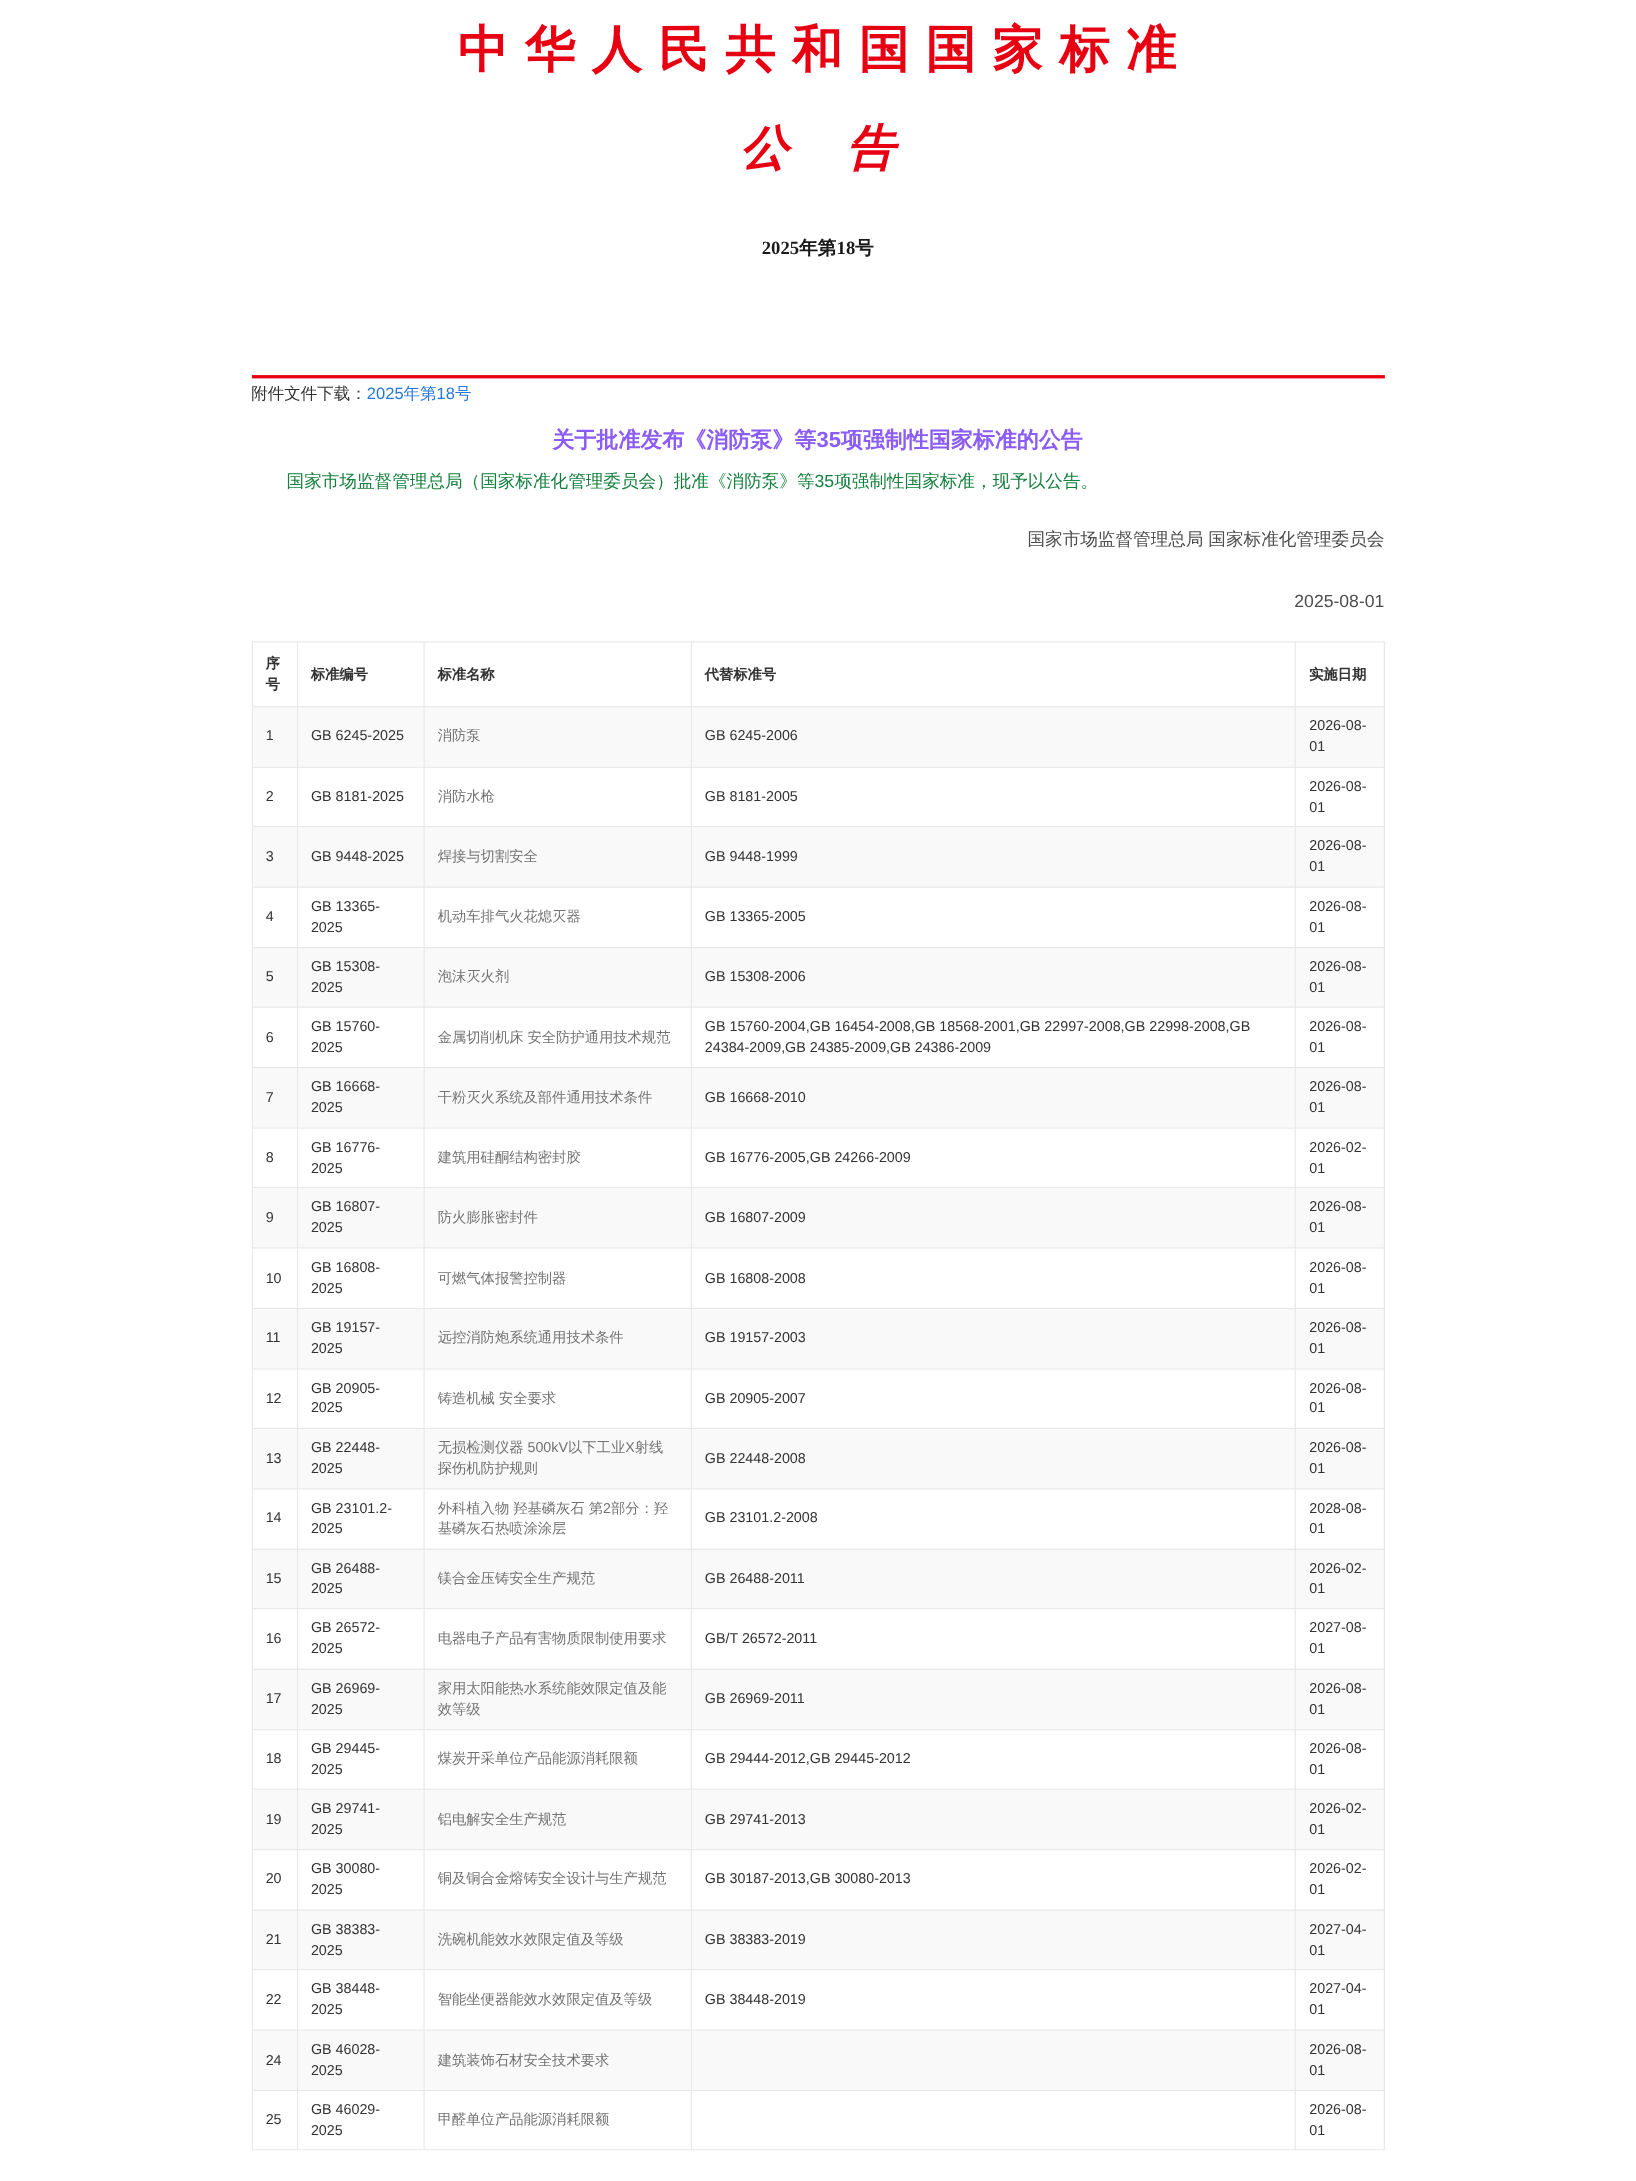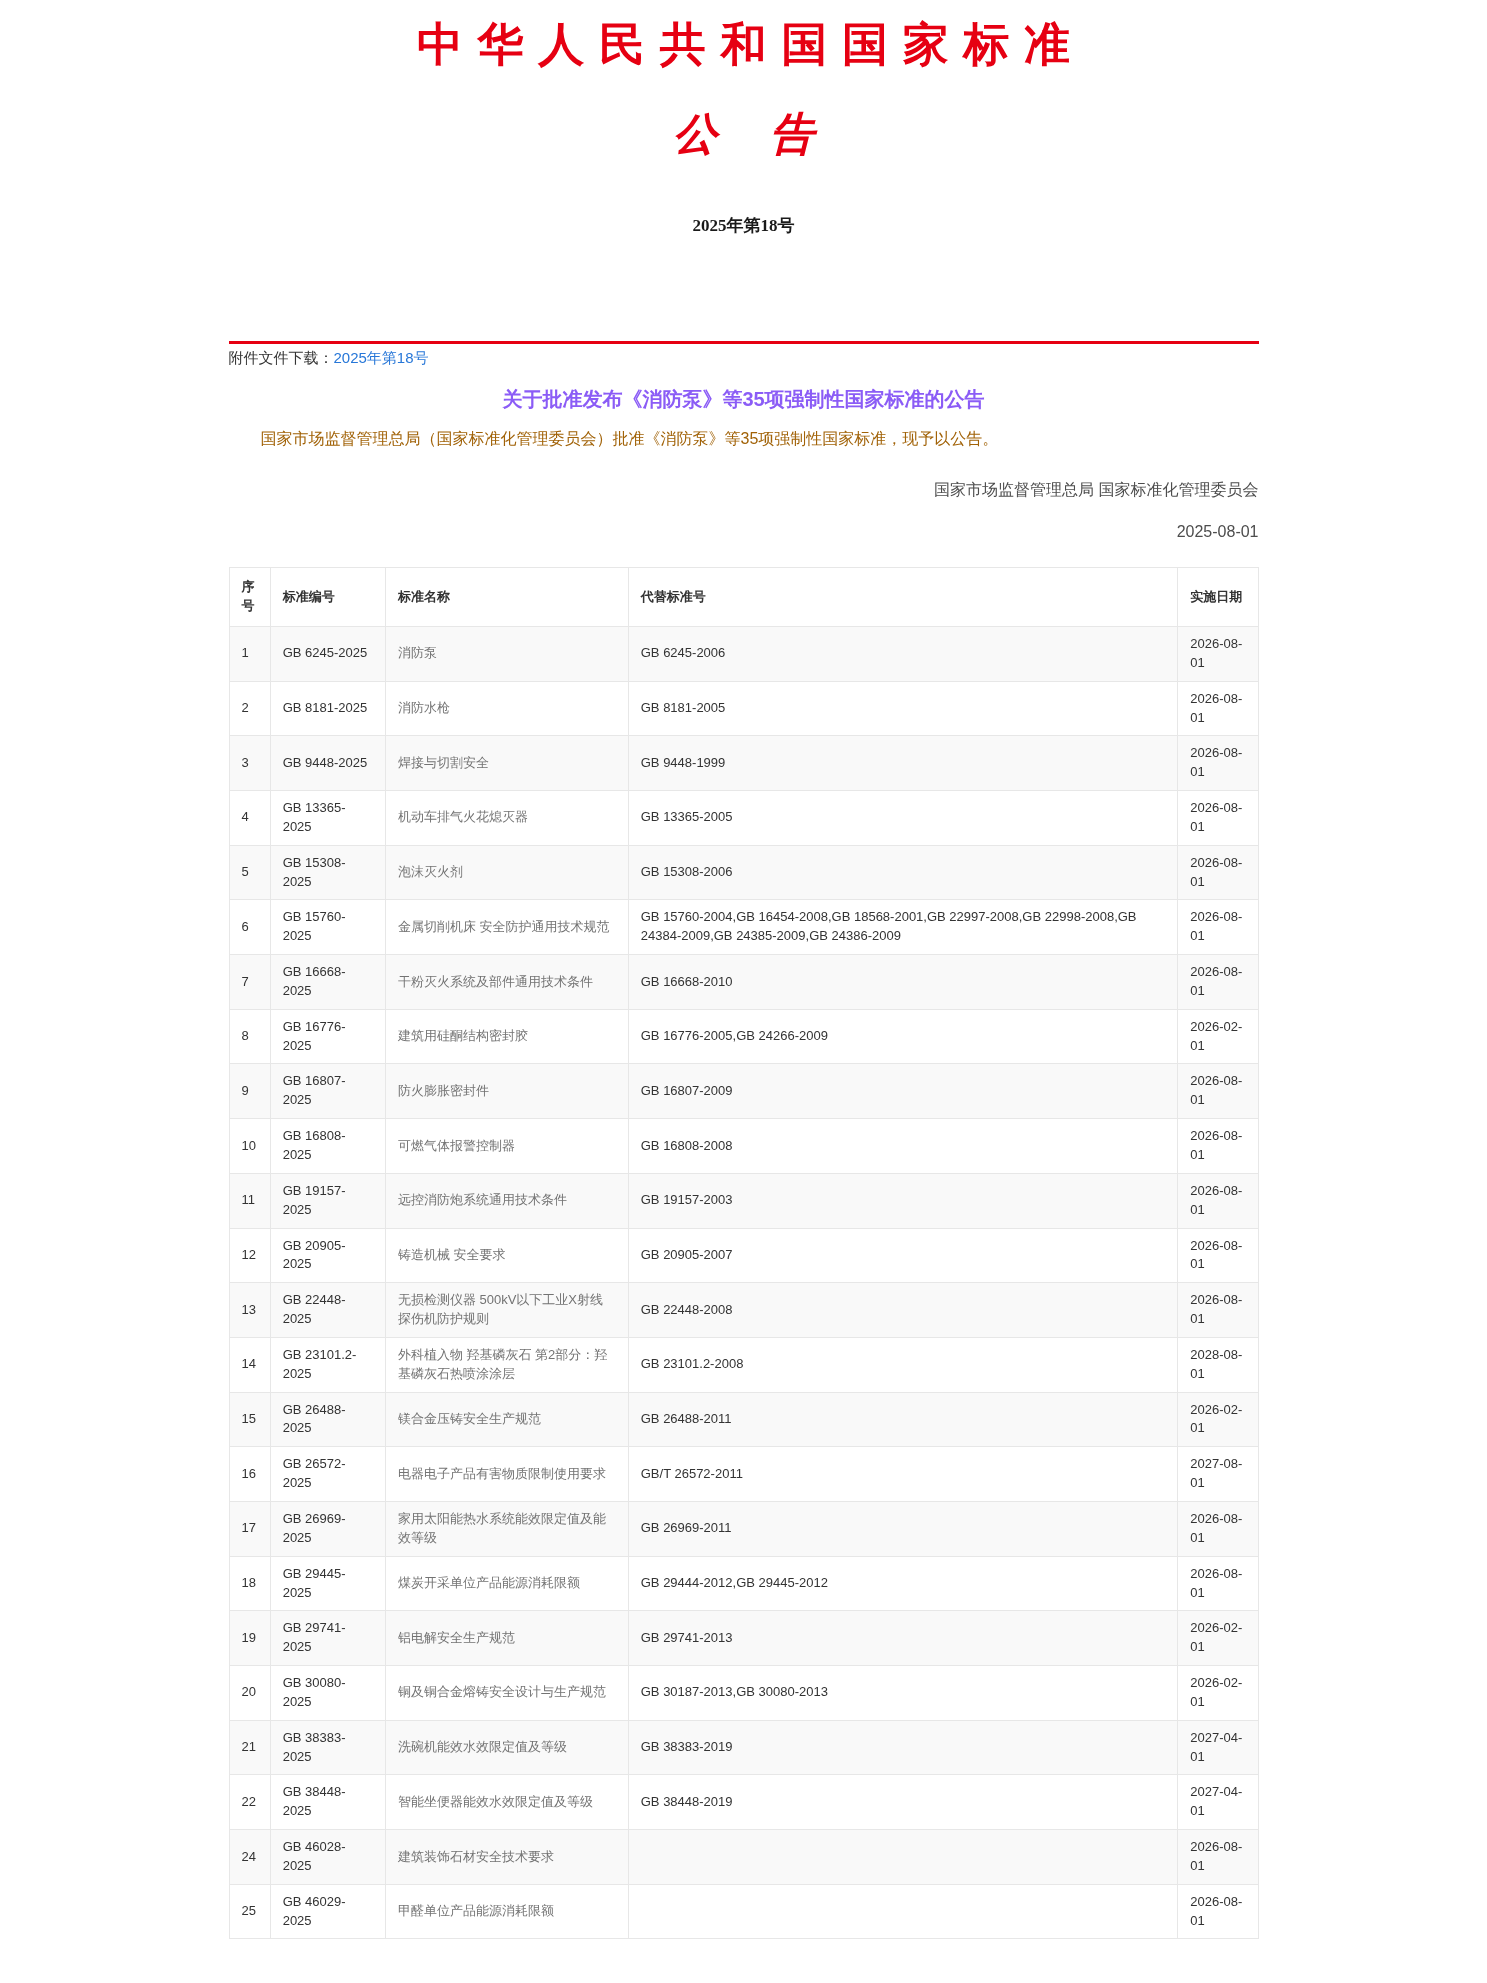--- a/index.html
+++ b/index.html
@@ -22,23 +22,23 @@
   .issue-no{
     margin-top:56px;
     font-family:"Liberation Serif","DejaVu Serif",serif;
     font-weight:bold;font-size:17px;color:#1a1a1a;
   }
   .content{width:1030px;margin:0 auto;}
   .rule{margin-top:104px;border-top:3px solid #e60012;}
   .attachment-bar{padding-top:5px;font-size:15px;color:#333;}
   .attachment-bar a{color:#2777d8;text-decoration:none;cursor:pointer;}
   .notice-title{margin:18px 0 0 0;text-align:center;font-size:20px;font-weight:bold;color:#8b5cf6;}
-  .notice-body{margin:14px 0 0 0;font-size:16px;line-height:1.55;color:#a16207;text-indent:2em;}
+  .notice-body{margin:14px 0 0 0;font-size:16px;line-height:1.55;color:#15803d;text-indent:2em;}
   .sig{margin-top:28px;text-align:right;font-size:16px;color:#4d4d4d;}
-  .sig-date{margin-top:22px;text-align:right;font-size:16px;color:#4d4d4d;}
+  .sig-date{margin-top:38px;text-align:right;font-size:16px;color:#4d4d4d;}
   table.standards{
     width:100%;margin-top:26px;border-collapse:collapse;
     font-size:13px;color:#333;table-layout:fixed;
   }
   table.standards col.c-no{width:4%;}
   table.standards col.c-code{width:11.2%;}
   table.standards col.c-name{width:23.6%;}
   table.standards col.c-rep{width:53.4%;}
   table.standards col.c-date{width:7.8%;}
   table.standards th,table.standards td{

